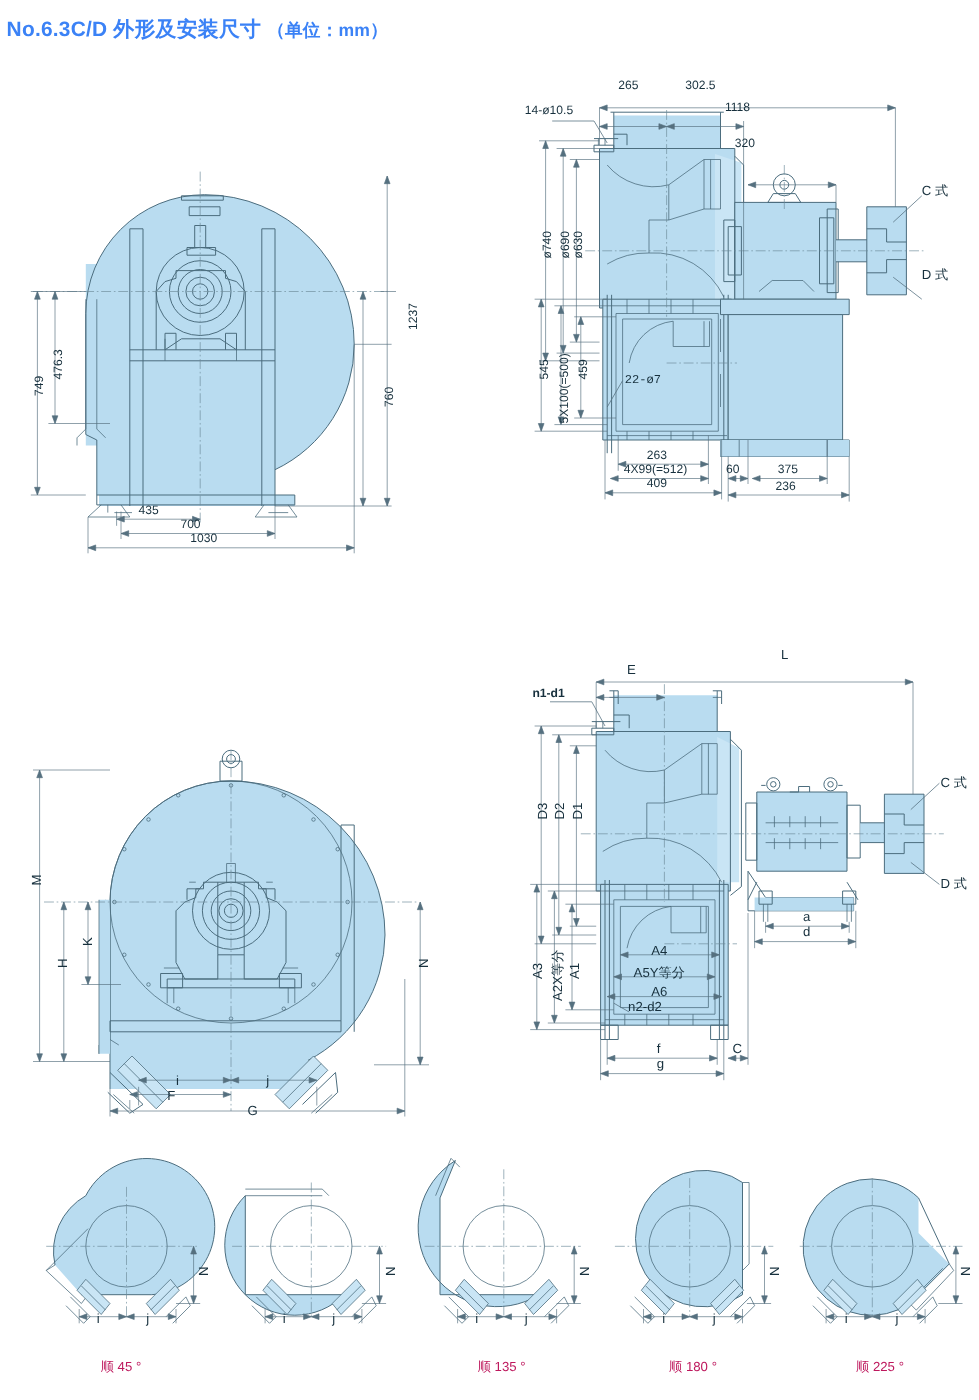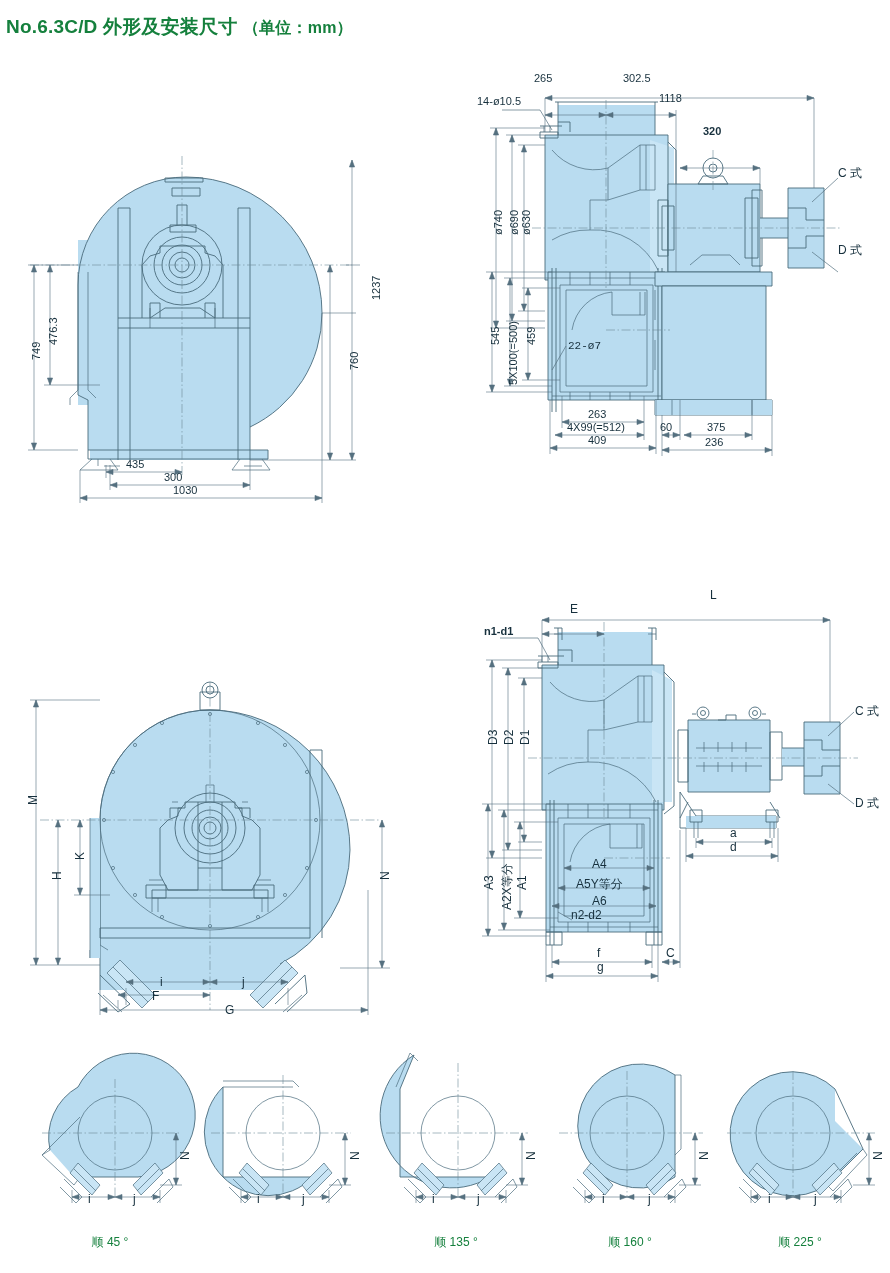--- a/index.html
+++ b/index.html
@@ -1,36 +1,36 @@
 <!DOCTYPE html>
 <html><head>
 <meta charset="utf-8">
 <style>
   html,body{margin:0;padding:0;background:#ffffff;}
   body{width:890px;height:1273px;position:relative;overflow:hidden;
        font-family:"Liberation Sans","DejaVu Sans",sans-serif;color:#1b3a4b;}
   .page{position:relative;width:890px;height:1273px;}
 
-  .title{position:absolute;color:#15803d;font-size:19px;font-weight:bold;letter-spacing:.2px;white-space:nowrap;}
+  .title{position:absolute;color:#3b82f6;font-size:19px;font-weight:bold;letter-spacing:.2px;white-space:nowrap;}
   .title .unit{font-size:16px;font-weight:bold;}
 
   svg{position:absolute;left:0;top:0;overflow:visible;}
   .fill{fill:#b9dcf0;}
   .fill2{fill:#c9e5f5;}
   .ln{fill:none;stroke:#4a6b7c;stroke-width:.9;}
   .ln2{fill:none;stroke:#4a6b7c;stroke-width:.7;}
   .dim{fill:none;stroke:#55707f;stroke-width:.6;}
   .ctr{fill:none;stroke:#6d8b99;stroke-width:.6;stroke-dasharray:9,2.5,1.5,2.5;}
   .lead{fill:none;stroke:#55707f;stroke-width:.7;}
 
   .lbl{position:absolute;font-size:11px;color:#17303d;white-space:nowrap;
        font-family:"Liberation Sans","DejaVu Sans",sans-serif;}
   .lbl.v{transform-origin:left top;transform:rotate(-90deg);}
   .lbl.big{font-size:12px;}
-  .cap{position:absolute;font-size:12px;color:#15803d;white-space:nowrap;text-align:center;}
+  .cap{position:absolute;font-size:12px;color:#be185d;white-space:nowrap;text-align:center;}
 </style>
 </head>
 <body>
 
 <div class="page">
 
   <div class="title" style="left:6px;top:14px;">
     <span>No.6.3C/D 外形及安装尺寸</span>
     <span class="unit">（单位：mm）</span>
   </div>
@@ -97,21 +97,21 @@
     <path class="dim" d="M110 405 L110 430 M250 400 L250 430"></path>
     <path class="dim" d="M80 438 L322 438"></path>
     <path class="dim" d="M80 438 l7 -2.6 v5.2 z M322 438 l-7 -2.6 v5.2 z" style="fill:#55707f"></path>
     <path class="dim" d="M80 410 L80 443 M322 253 L322 443"></path>
   </svg>
   <div class="lbl v" style="left:370px;top:300px;">1237</div>
   <div class="lbl v" style="left:348px;top:370px;">760</div>
   <div class="lbl v" style="left:30px;top:360px;">749</div>
   <div class="lbl v" style="left:47px;top:345px;">476.3</div>
   <div class="lbl" style="left:126px;top:458px;">435</div>
-  <div class="lbl" style="left:164px;top:471px;">300</div>
+  <div class="lbl" style="left:164px;top:471px;">700</div>
   <div class="lbl" style="left:173px;top:484px;">1030</div>
 
   <svg width="450" height="450" style="left:440px;top:40px;">
 
     <path class="fill" d="M118 65 L215 65 L215 100 L118 100 Z"></path>
     <path class="ln" d="M118 62 L118 108 M215 62 L215 108"></path>
     <path class="ln" d="M115 62 L218 62"></path>
 
     <path class="fill" d="M105 95 L228 95 L228 240 L105 240 Z"></path>
     <path class="fill2" d="M210 100 L234 108 L234 232 L210 232 Z"></path>
@@ -219,23 +219,23 @@
     <path class="dim" d="M244 395 L312 395"></path>
     <path class="dim" d="M244 395 l7 -2.6 v5.2 z M312 395 l-7 -2.6 v5.2 z" style="fill:#55707f"></path>
     <path class="dim" d="M222 410 L332 410"></path>
     <path class="dim" d="M222 410 l7 -2.6 v5.2 z M332 410 l-7 -2.6 v5.2 z" style="fill:#55707f"></path>
     <path class="dim" d="M222 375 L222 416 M240 360 L240 400 M312 360 L312 400 M332 375 L332 416"></path>
 
     <path class="lead" d="M372 162 L398 138"></path>
     <path class="lead" d="M372 212 L398 232"></path>
   </svg>
   <div class="lbl" style="left:659px;top:92px;">1118</div>
-  <div class="lbl" style="left:534px;top:72px;">265</div>
+  <div class="lbl" style="left:562px;top:72px;">265</div>
   <div class="lbl" style="left:623px;top:72px;">302.5</div>
-  <div class="lbl" style="left:703px;top:125px;font-weight:bold;">320</div>
+  <div class="lbl" style="left:668px;top:125px;">320</div>
   <div class="lbl" style="left:477px;top:95px;">14-ø10.5</div>
   <div class="lbl v" style="left:492px;top:235px;">ø740</div>
   <div class="lbl v" style="left:508px;top:235px;">ø690</div>
   <div class="lbl v" style="left:520px;top:235px;">ø630</div>
   <div class="lbl v" style="left:489px;top:345px;">545</div>
   <div class="lbl v" style="left:507px;top:385px;">5X100(=500)</div>
   <div class="lbl v" style="left:525px;top:345px;">459</div>
   <div class="lbl" style="left:568px;top:340px;font-family:Liberation Mono, monospace;">22-ø7</div>
   <div class="lbl" style="left:588px;top:408px;">263</div>
   <div class="lbl" style="left:567px;top:421px;">4X99(=512)</div>
@@ -581,21 +581,21 @@
     <path class="dim" d="M150 88 l-2.6 7 h5.2 z M150 140 l-2.6 -7 h5.2 z" style="fill:#55707f"></path>
     <path class="dim" d="M134 140 L156 140"></path>
     <path class="dim" d="M40 152 L82 152 M82 152 L130 152"></path>
     <path class="dim" d="M40 152 l7 -2.6 v5.2 z M82 152 l-7 -2.6 v5.2 z
                          M82 152 l7 -2.6 v5.2 z M130 152 l-7 -2.6 v5.2 z" style="fill:#55707f"></path>
     <path class="dim" d="M40 145 L40 158 M130 145 L130 158"></path>
   </svg>
   <div class="lbl v big" style="left:697px;top:1160px;">N</div>
   <div class="lbl big" style="left:602px;top:1192px;">i</div>
   <div class="lbl big" style="left:648px;top:1192px;">j</div>
-  <div class="cap" style="left:570px;top:1234px;width:120px;">顺 160 °</div>
+  <div class="cap" style="left:570px;top:1234px;width:120px;">顺 180 °</div>
 
   <svg width="175" height="185" style="left:715px;top:1045px;">
     <path class="fill" d="M120 44 A62 62 0 1 0 112 140 L148 104 L120 76 Z"></path>
     <path class="ln" d="M120 44 A62 62 0 1 0 112 140"></path>
     <path class="ln" d="M120 44 L148 104 L112 140"></path>
     <path class="ln2" d="M142 108 L108 142 M148 104 L152 110 L118 146 L112 140"></path>
     <circle class="ln2" cx="78" cy="88" r="37"></circle>
     <path class="ctr" d="M12 88 L160 88 M78 26 L78 152"></path>
     <path class="fill2" d="M42 118 L64 140 L56 150 L34 128 Z"></path>
     <path class="ln2" d="M42 118 L64 140 L56 150 L34 128 Z M38 124 L60 146"></path>

